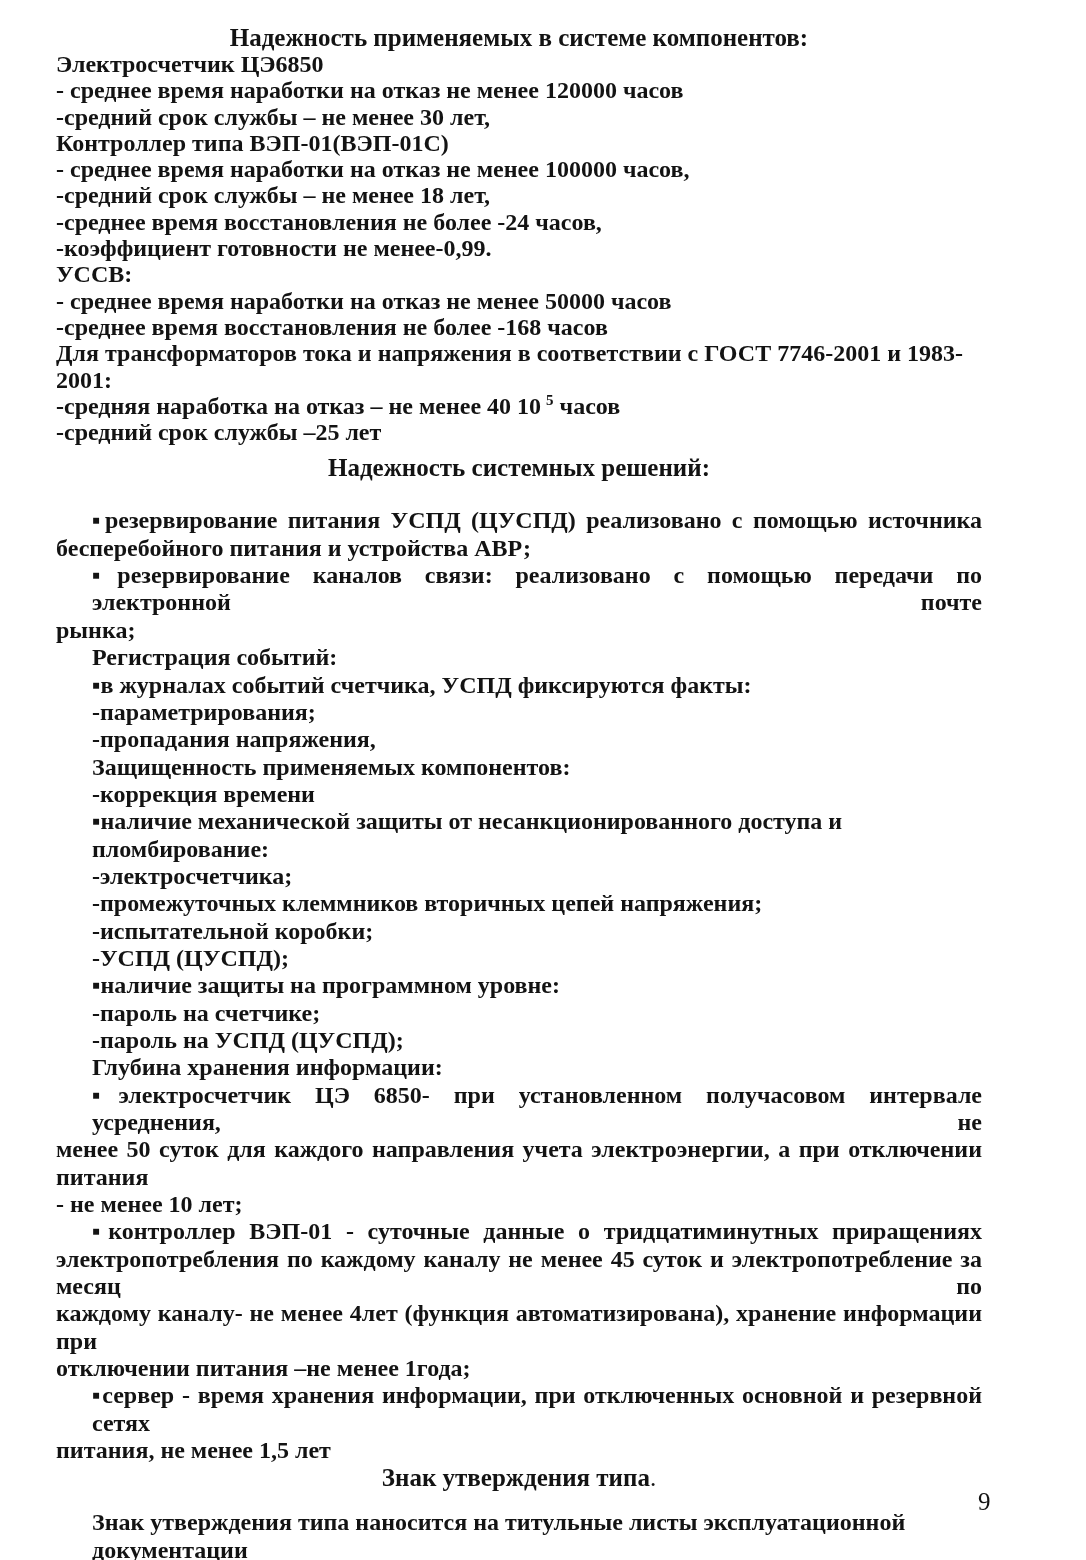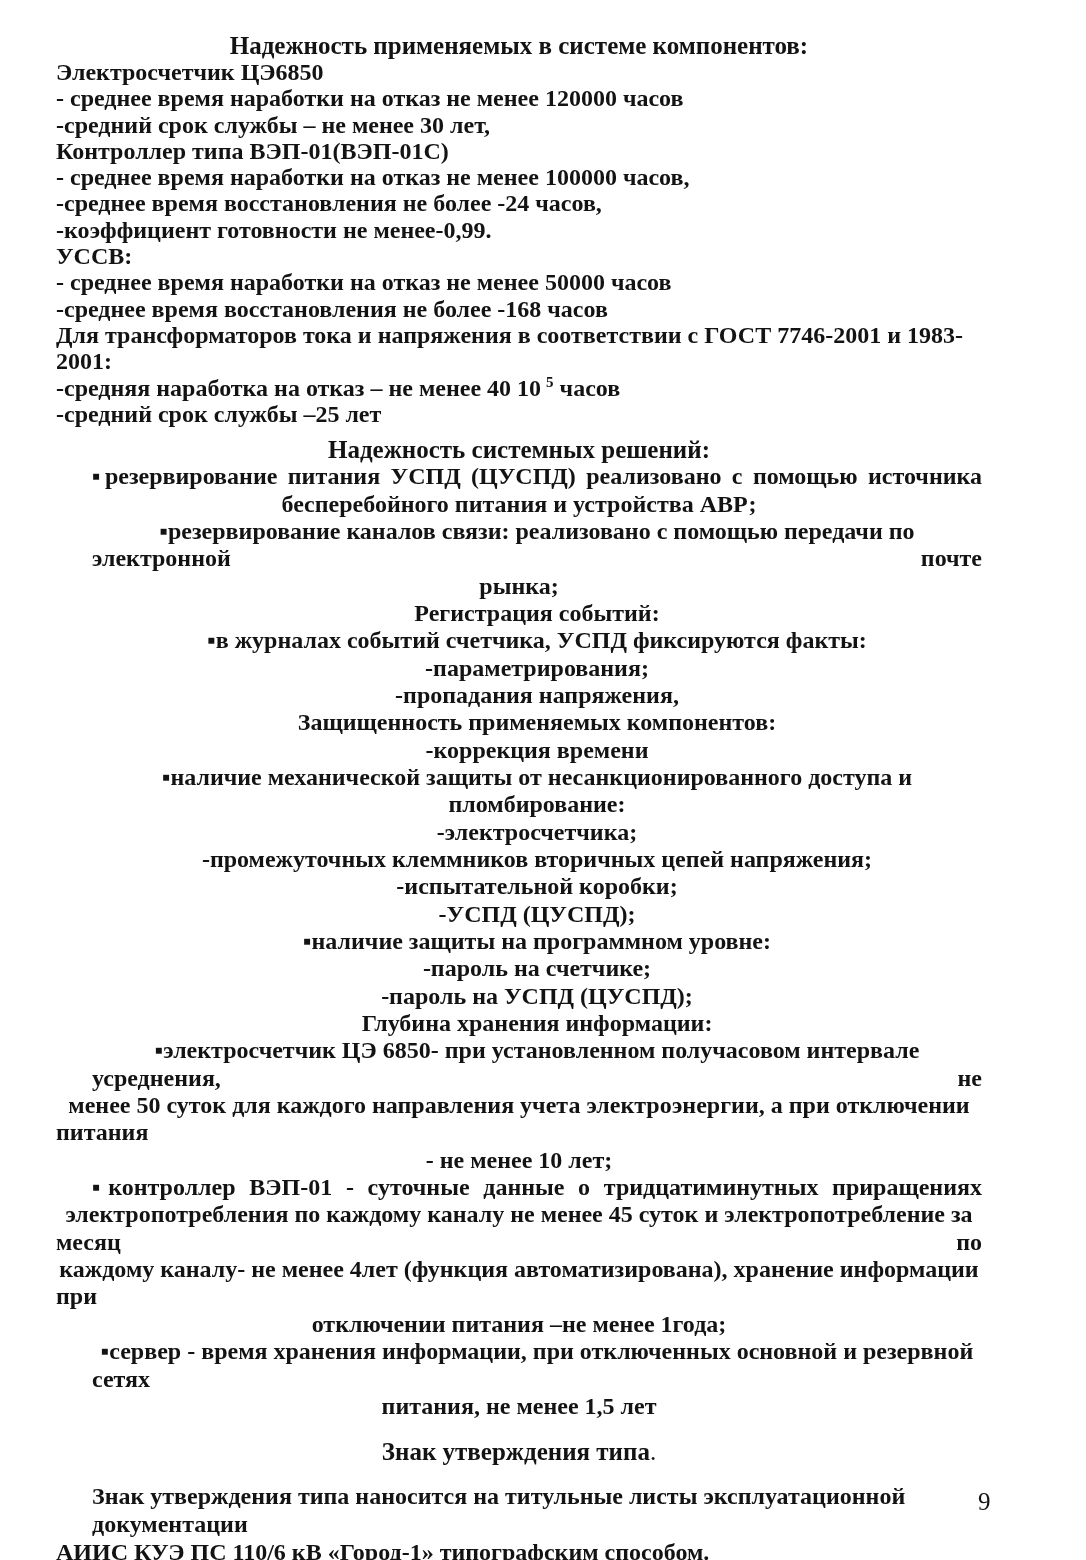--- a/index.html
+++ b/index.html
@@ -7,41 +7,41 @@
     padding: 0;
     background: #ffffff;
     color: #131313;
     font-family: "Liberation Serif", "DejaVu Serif", serif;
   }
   .page {
     position: relative;
     width: 1086px;
     height: 1560px;
     box-sizing: border-box;
-    padding: 32px 104px 0 56px;
+    padding: 24px 104px 0 56px;
     background: #ffffff;
     overflow: hidden;
   }
   .h {
     font-weight: bold;
     text-align: center;
     font-size: 25px;
     line-height: 27px;
   }
   .h2 { margin-top: 9px; }
-  .h3 { margin-top: 18px; }
+  .h3 { margin-top: 0; }
   .h3-tail { font-weight: normal; }
   .line {
     font-size: 24px;
     line-height: 26.3px;
     white-space: normal;
     font-weight: bold;
   }
-  .b2 { }
-  .b2 .line { line-height: 27.35px; text-align: center; }
+  .b2 { margin-top: 26px; }
+  .b2 .line { line-height: 27.35px; }
   .b3 { margin-top: 17px; }
   .b3 .line { line-height: 28px; }
   .indent { padding-left: 36px; }
   .just {
     text-align: justify;
     text-align-last: justify;
   }
   .sup {
     vertical-align: super;
     font-size: 15px;
@@ -62,20 +62,21 @@
 <div class="page">
 
   <div class="h h1">Надежность применяемых в системе компонентов:</div>
 
   <div class="b1">
     <div class="line">Электросчетчик ЦЭ6850</div>
     <div class="line">- среднее время наработки на отказ не менее 120000 часов</div>
     <div class="line">-средний срок службы – не менее 30 лет,</div>
     <div class="line">Контроллер типа ВЭП-01(ВЭП-01С)</div>
     <div class="line">- среднее время наработки на отказ не менее 100000 часов,</div>
+    <div class="line">-средний срок службы – не менее 18 лет,</div>
     <div class="line">-среднее время восстановления не более -24 часов,</div>
     <div class="line">-коэффициент готовности не менее-0,99.</div>
     <div class="line">УССВ:</div>
     <div class="line">- среднее время наработки на отказ не менее 50000 часов</div>
     <div class="line">-среднее время восстановления не более -168 часов</div>
     <div class="line">Для трансформаторов тока и напряжения в соответствии с ГОСТ 7746-2001 и 1983-2001:</div>
     <div class="line"><span>-средняя наработка на отказ – не менее 40 10</span><span class="sup">5</span><span> часов</span></div>
     <div class="line">-средний срок службы –25 лет</div>
   </div>
 

